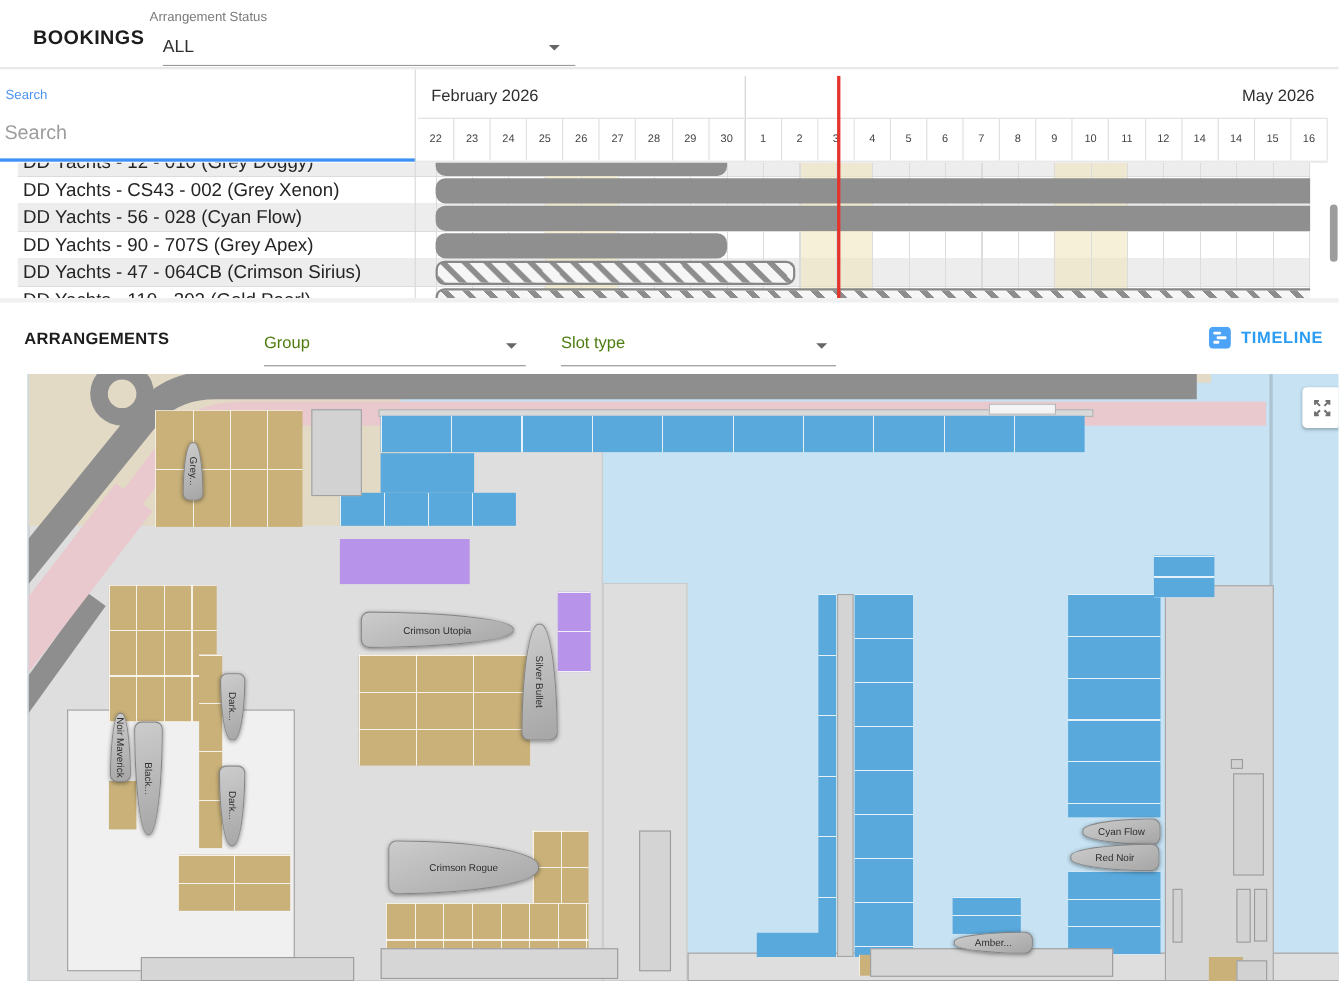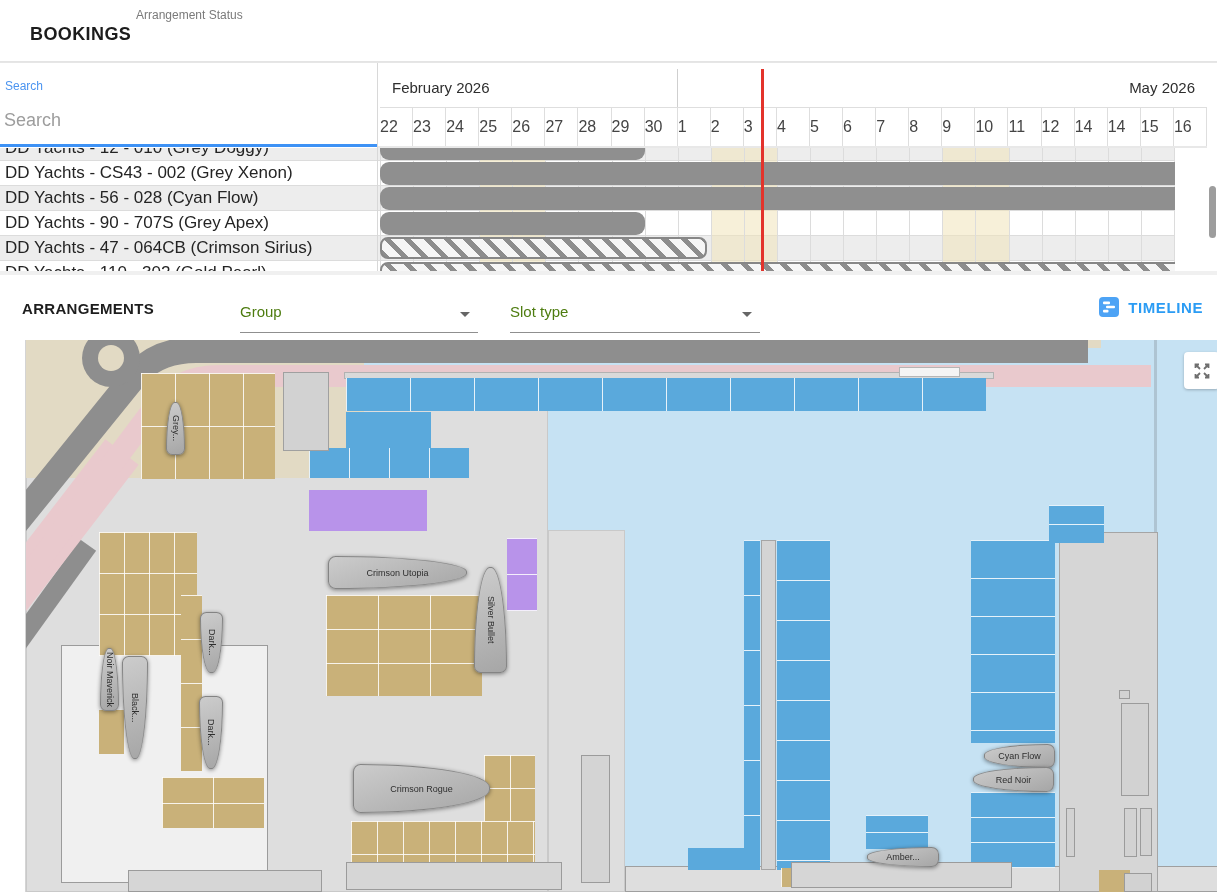--- a/index.html
+++ b/index.html
@@ -26,24 +26,24 @@
   #search-input { position:absolute; left:4px; top:40px; width:360px; height:34px; border:none;
                   outline:none; font-size:18px; color:#444; font-family:"Liberation Sans",sans-serif; }
   #search-input::placeholder { color:#9d9d9d; }
   #search-underline { position:absolute; left:0; top:81px; width:378px; height:3px; background:#3e92f5; }
   #col-divider { position:absolute; left:377px; top:0; width:1px; height:209px; background:#d8d8d8; }
   #month-row { position:absolute; left:380px; top:6px; width:827px; height:38px; }
   #month-row .mlabel { position:absolute; top:10px; font-size:15px; color:#2e2e2e; }
   #month-div { position:absolute; left:677px; top:6px; width:1px; height:77px; background:#cfcfcf; }
   #month-bottom { position:absolute; left:380px; top:44px; width:827px; height:1px; background:#dedede; }
   #day-row { position:absolute; left:380px; top:45px; width:827px; height:38px; display:flex; }
-  .day-cell { flex:1 1 0; line-height:38px; font-size:16px; color:#454545;
+  .day-cell { flex:1 1 0; text-align:center; line-height:38px; font-size:10px; color:#454545;
               border-right:1px solid #dedede; }
   #day-bottom { position:absolute; left:378px; top:83px; width:829px; height:2px; background:#e8e8e8; }
-  #rows-clip { position:absolute; left:0; top:85px; width:1175px; height:124px; overflow:hidden; }
+  #rows-clip { position:absolute; left:16px; top:85px; width:1175px; height:124px; overflow:hidden; }
   .grow { position:absolute; left:0; width:1207px; height:25px; border-bottom:1px solid #dcdcdc; }
   .grow .lbl { position:absolute; left:5px; top:2px; font-size:17px; color:#242424; white-space:nowrap; }
   .wk-col { position:absolute; top:0; height:124px; background:rgba(240,228,185,.55); }
   #vlines { position:absolute; left:380px; top:0; width:827px; height:124px;
             background:repeating-linear-gradient(to right,#dcdcdc 0 1px,transparent 1px 33.08px); }
   .bar { position:absolute; height:23px; background:#8f8f8f; border-radius:9px; }
   .bar.hatched { background:repeating-linear-gradient(45deg,#8d8d8d 0 5px,#f6f6f6 5px 14px);
                  border:2px solid #878787; border-radius:8px; height:22px; }
   #today-line { position:absolute; top:6px; width:3px; height:203px; background:#e3332b; z-index:40; }
   #vscroll { position:absolute; left:1209px; top:123px; width:7px; height:52px; background:#9d9d9d;
@@ -78,20 +78,24 @@
             display:flex; align-items:center; justify-content:center; cursor:pointer; }
 </style>
 </head>
 <body>
 
 <div id="app">
 
   <div id="hdr">
     <div class="title">BOOKINGS</div>
     <div class="fld-label" style="left:136px;top:8px;">Arrangement Status</div>
+    <div id="status-select">
+      <span class="val">ALL</span>
+      <span class="dd-arrow" style="right:14px;top:11px;"></span>
+    </div>
   </div>
 
   <div id="gantt">
     <div id="search-label">Search</div>
     <input id="search-input" type="text" placeholder="Search" style="">
     <div id="search-underline"></div>
 
     <div id="month-row">
         <div class="mlabel" style="top: 10px; left: 12px;">February 2026</div>
         <div class="mlabel" style="top: 10px; right: 12px;">May 2026</div>

